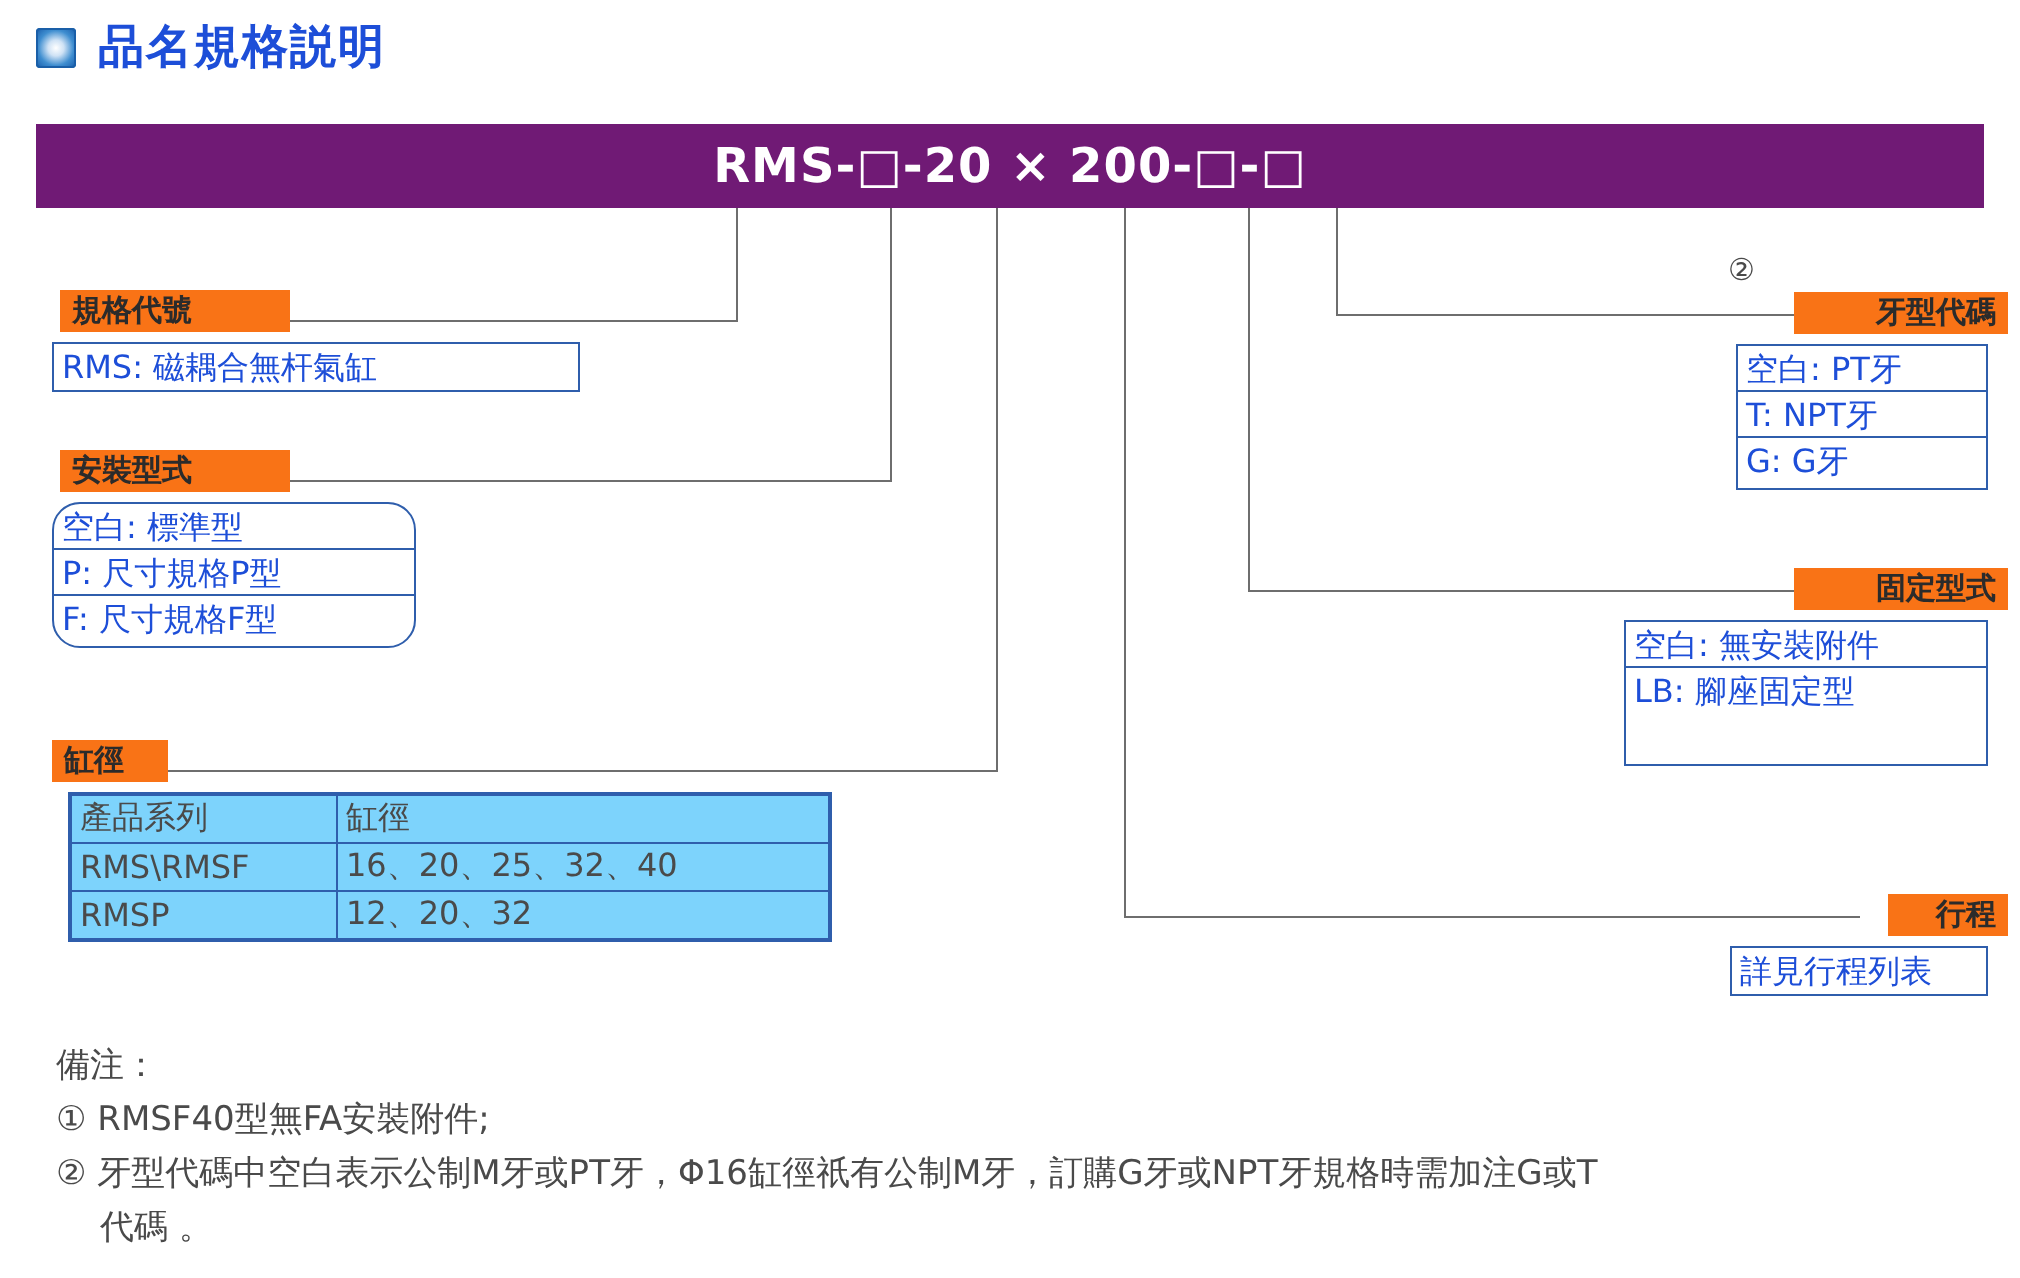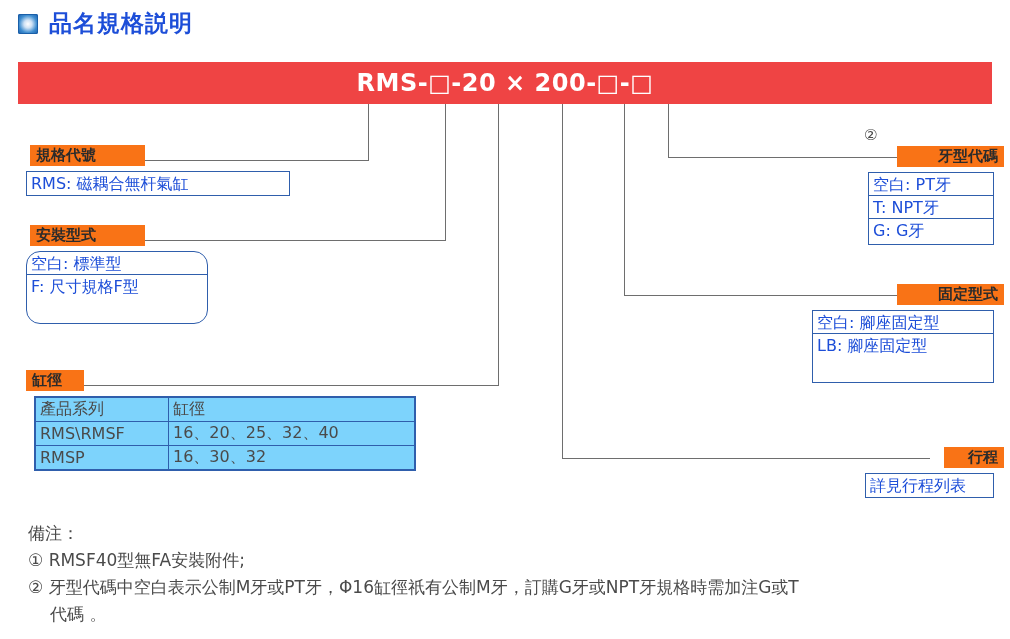--- a/index.html
+++ b/index.html
@@ -14,21 +14,21 @@
   #page-title-row{left:18px;top:8px;display:flex;align-items:center;gap:11px;}
   #title-icon{
     width:20px;height:20px;border-radius:2px;
     background:radial-gradient(circle at 50% 50%,#ffffff 0%,#cfe2f5 28%,#3f8ed0 62%,#1558a8 100%);
     box-shadow:0 0 0 1px #1a5fa8 inset;
   }
   #title-text{font-size:23px;font-weight:700;color:#1d4ed8;letter-spacing:1px;white-space:nowrap;}
 
   
   #model-bar{
-    left:18px;top:62px;width:974px;height:42px;background:#ef4444;
+    left:18px;top:62px;width:974px;height:42px;background:#701a75;
     display:flex;align-items:center;justify-content:center;
   }
   #model-code{
     color:#ffffff;font-size:24px;font-weight:700;letter-spacing:.5px;white-space:nowrap;
     font-family:"DejaVu Sans","Liberation Sans",sans-serif;
   }
 
   
   .lead{background:#6e6e6e;position:absolute;}
   .lead.v{width:1px;}
@@ -109,54 +109,55 @@
 <div class="lead h abs" style="left:668px;top:157px;width:232px;"></div>
 
 <div class="chip" style="left:30px;top:145px;width:103px;">規格代號</div>
 <div class="obox" style="left:26px;top:171px;width:264px;height:25px;">
   <div class="row">RMS: 磁耦合無杆氣缸</div>
 </div>
 
 <div class="chip" style="left:30px;top:225px;width:103px;">安裝型式</div>
 <div class="obox" style="left:26px;top:251px;width:182px;height:73px;border-radius:14px;">
   <div class="row">空白: 標準型</div>
+  <div class="row">P: 尺寸規格P型</div>
   <div class="row">F: 尺寸規格F型</div>
 </div>
 
 <div class="chip" style="left:26px;top:370px;width:46px;">缸徑</div>
 <div id="bore-table" style="left:22px;top:396px;width:382px;">
   <table>
     <tbody>
         <tr>
       <td class="c1">產品系列</td>
       <td>缸徑</td>
     </tr>
     <tr>
       <td class="c1">RMS\RMSF</td>
       <td>16、20、25、32、40</td>
     </tr>
     <tr>
       <td class="c1">RMSP</td>
-      <td>16、30、32</td>
+      <td>12、20、32</td>
     </tr>
   </tbody>
     </table>
 </div>
 
 <div class="marker" style="left:864px;top:128px;">②</div>
 <div class="chip right" style="left:897px;top:146px;width:95px;">牙型代碼</div>
 <div class="obox" style="left:868px;top:172px;width:126px;height:73px;">
   <div class="row">空白: PT牙</div>
   <div class="row">T: NPT牙</div>
   <div class="row">G: G牙</div>
 </div>
 
 <div class="chip right" style="left:897px;top:284px;width:95px;">固定型式</div>
 <div class="obox" style="left:812px;top:310px;width:182px;height:73px;">
-  <div class="row">空白: 腳座固定型</div>
+  <div class="row">空白: 無安裝附件</div>
   <div class="row">LB: 腳座固定型</div>
 </div>
 
 <div class="chip right" style="left:944px;top:447px;width:48px;">行程</div>
 <div class="obox" style="left:865px;top:473px;width:129px;height:25px;">
   <div class="row">詳見行程列表</div>
 </div>
 
 <div class="abs" id="notes">
   <div class="nline">備注：</div>

